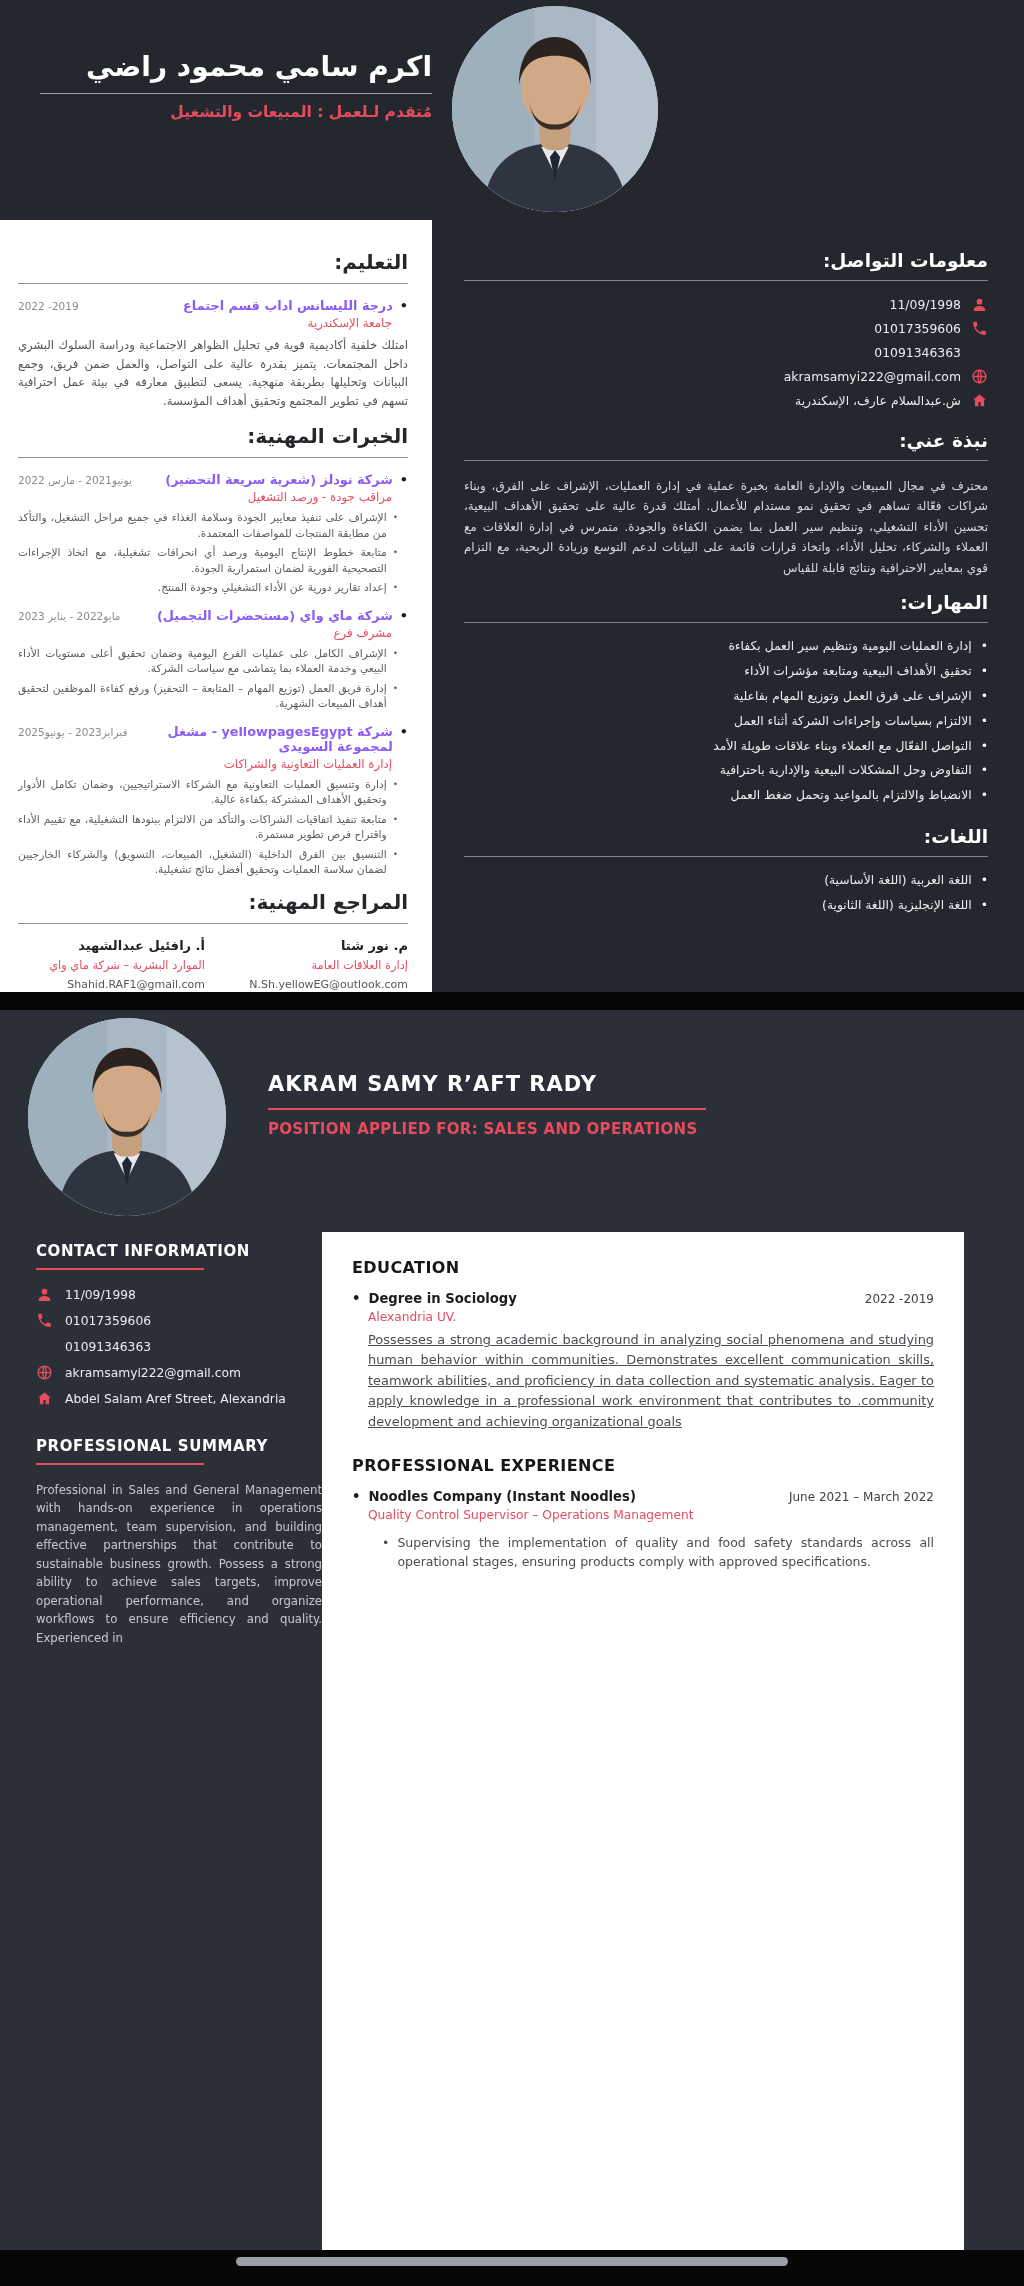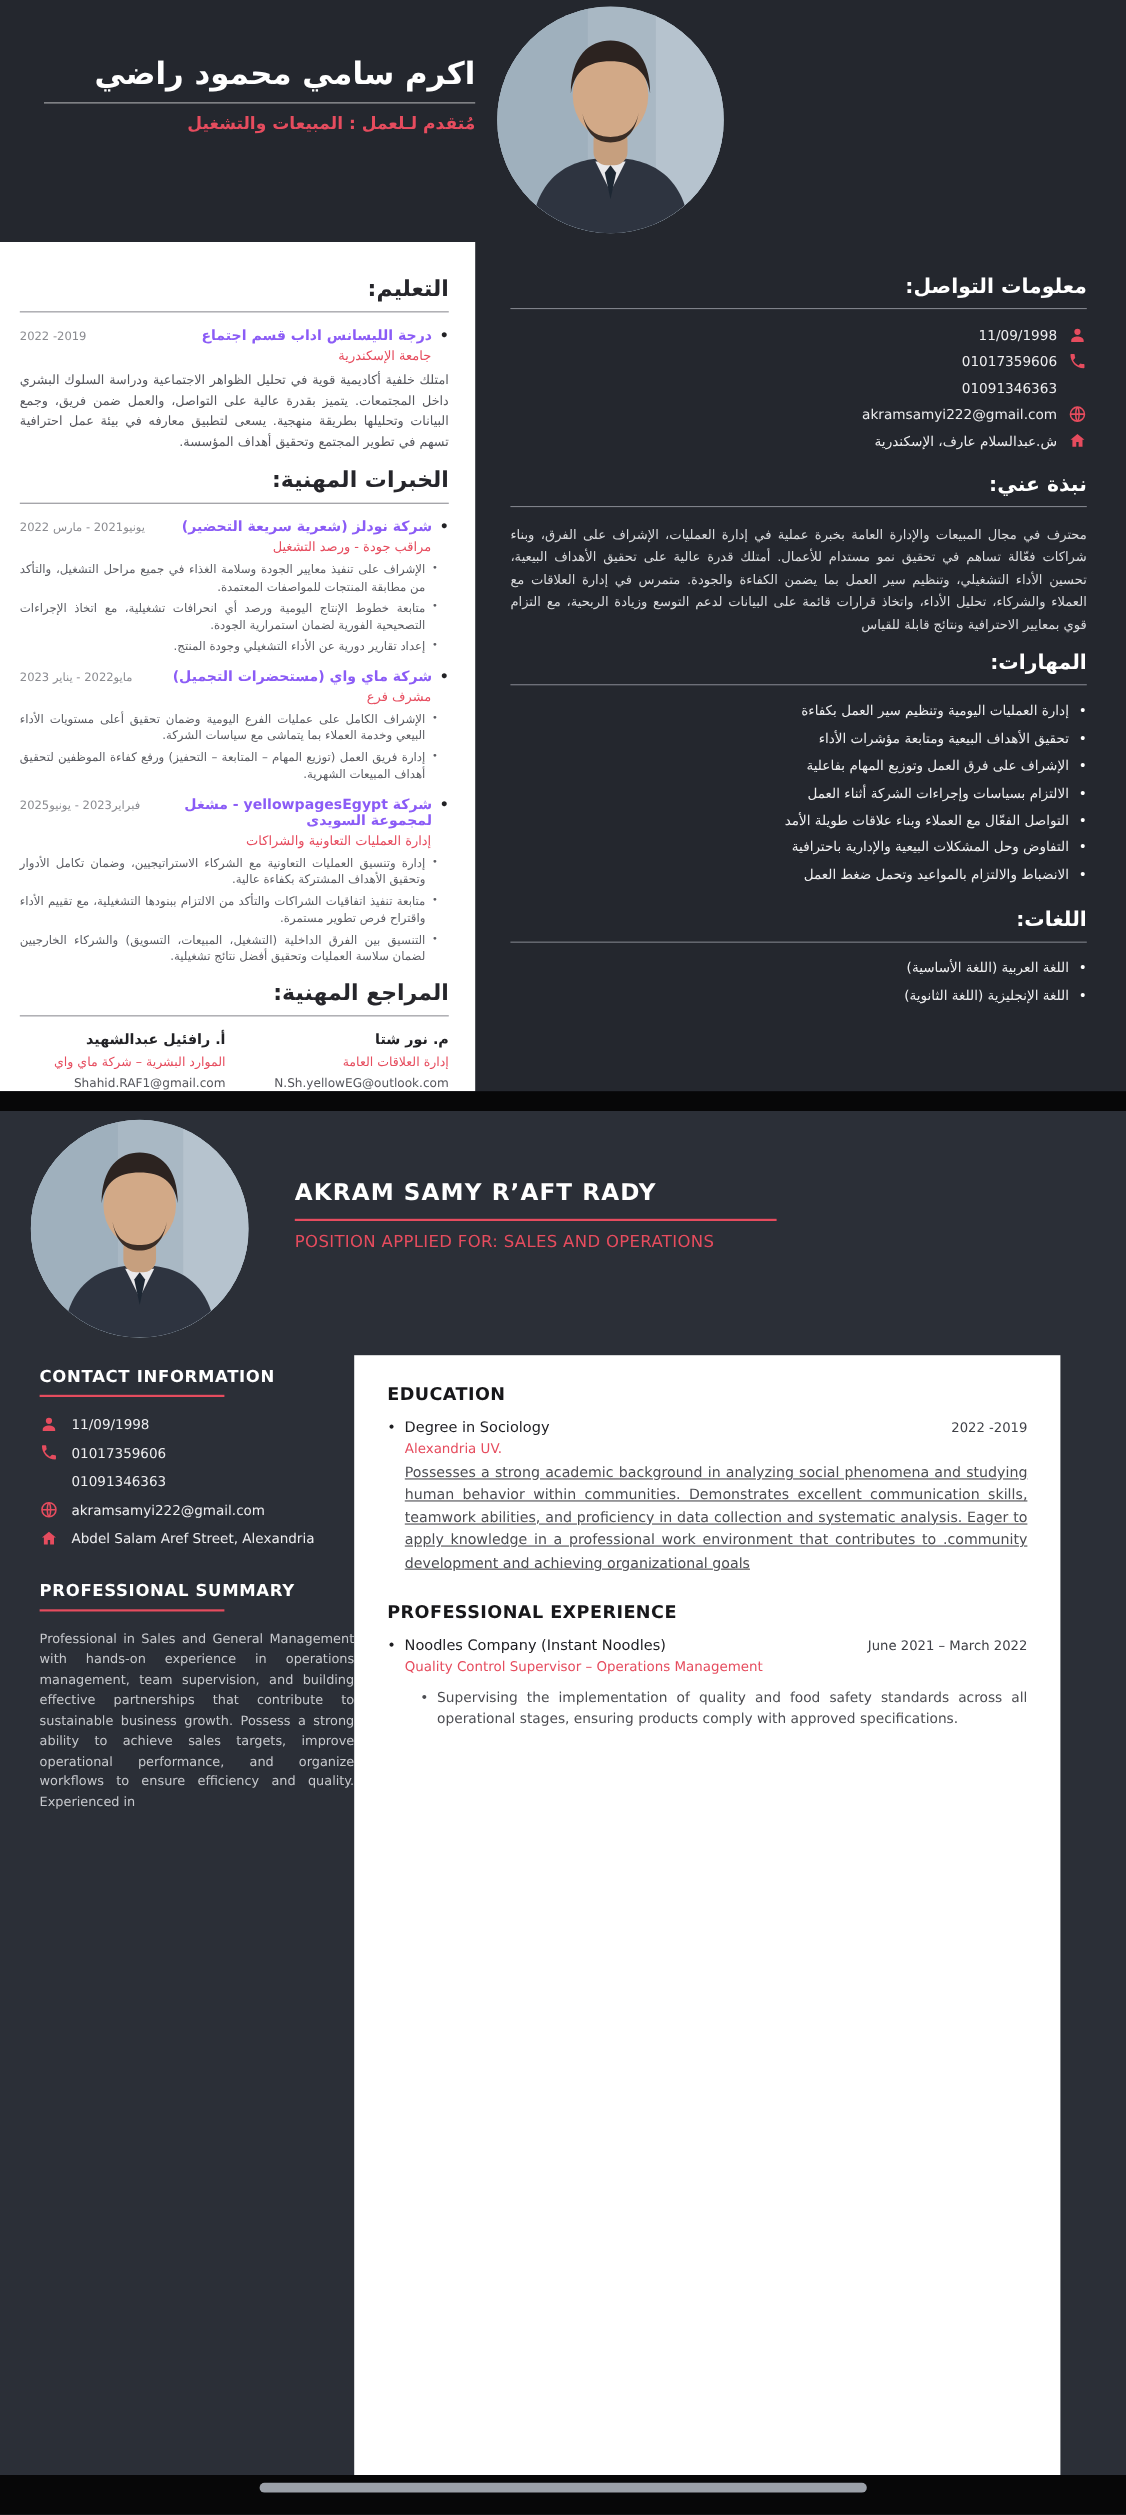--- a/index.html
+++ b/index.html
@@ -51,33 +51,33 @@
   .sk { display:flex; gap:9px; font-size:12.3px; color:#eeeef0; margin-bottom:7px; line-height:1.45; }
   .sk .blt { color:#ffffff; }
   .side-gap { height:14px; }
 
   
   .page2 { position:absolute; top:1010px; left:0; width:1024px; height:1240px; background:#2b2f37; overflow:hidden; }
   .p2-photo { position:absolute; top:8px; left:28px; width:198px; height:198px; }
   .p2-head { position:absolute; top:62px; left:268px; width:720px; }
   .p2-name { color:#ffffff; font-size:21px; font-weight:bold; letter-spacing:1px; }
   .p2-line { width:438px; height:2px; background:#e64c5e; margin:12px 0 10px; }
-  .p2-pos { color:#e64c5e; font-size:15px; font-weight:normal; letter-spacing:.3px; }
+  .p2-pos { color:#e64c5e; font-size:15px; font-weight:bold; letter-spacing:.3px; }
 
   .p2-left { position:absolute; top:232px; left:36px; width:286px; color:#e3e4e6; }
   .p2-sec-title { color:#ffffff; font-size:15px; font-weight:bold; letter-spacing:.6px; }
   .p2-sec-line { width:168px; height:2px; background:#e64c5e; margin:8px 0 16px; }
   .c2-row { display:flex; align-items:center; gap:12px; margin-bottom:9px; font-size:12.3px; color:#eeeef0; }
   .p2-summary { font-size:11.7px; line-height:1.58; color:#c7c9cd; text-align:justify; margin-top:2px; }
   .p2-sum-block { margin-top:30px; }
 
   .p2-card { position:absolute; top:222px; left:322px; width:642px; height:1018px; background:#ffffff; padding:26px 30px; overflow:hidden; }
   .card-title { font-size:16px; font-weight:bold; color:#17171a; letter-spacing:.4px; margin-bottom:14px; }
   .c-entry-row { display:flex; justify-content:space-between; align-items:baseline; gap:10px; }
-  .c-entry-title { font-size:13.2px; font-weight:normal; color:#1c1c20; display:flex; gap:8px; }
+  .c-entry-title { font-size:13.2px; font-weight:bold; color:#1c1c20; display:flex; gap:8px; }
   .c-entry-date { font-size:12px; color:#3f4046; white-space:nowrap; }
   .c-entry-sub { color:#e64c5e; font-size:12.2px; margin:4px 0 6px 16px; }
   .c-desc { font-size:12.9px; color:#4c4d52; line-height:1.58; text-align:justify; margin:2px 0 24px 16px;text-decoration:underline; }
   .c-jb { display:flex; gap:8px; margin:12px 0 0 30px; font-size:12.5px; color:#4c4d52; line-height:1.5; text-align:justify; }
   .c-jb .sblt { color:#4c4d52; }
 
   
   .scroll-pill { position:absolute; left:236px; top:2257px; width:552px; height:9px; border-radius:5px; background:#9ba0a8; }
 </style>
 </head>

